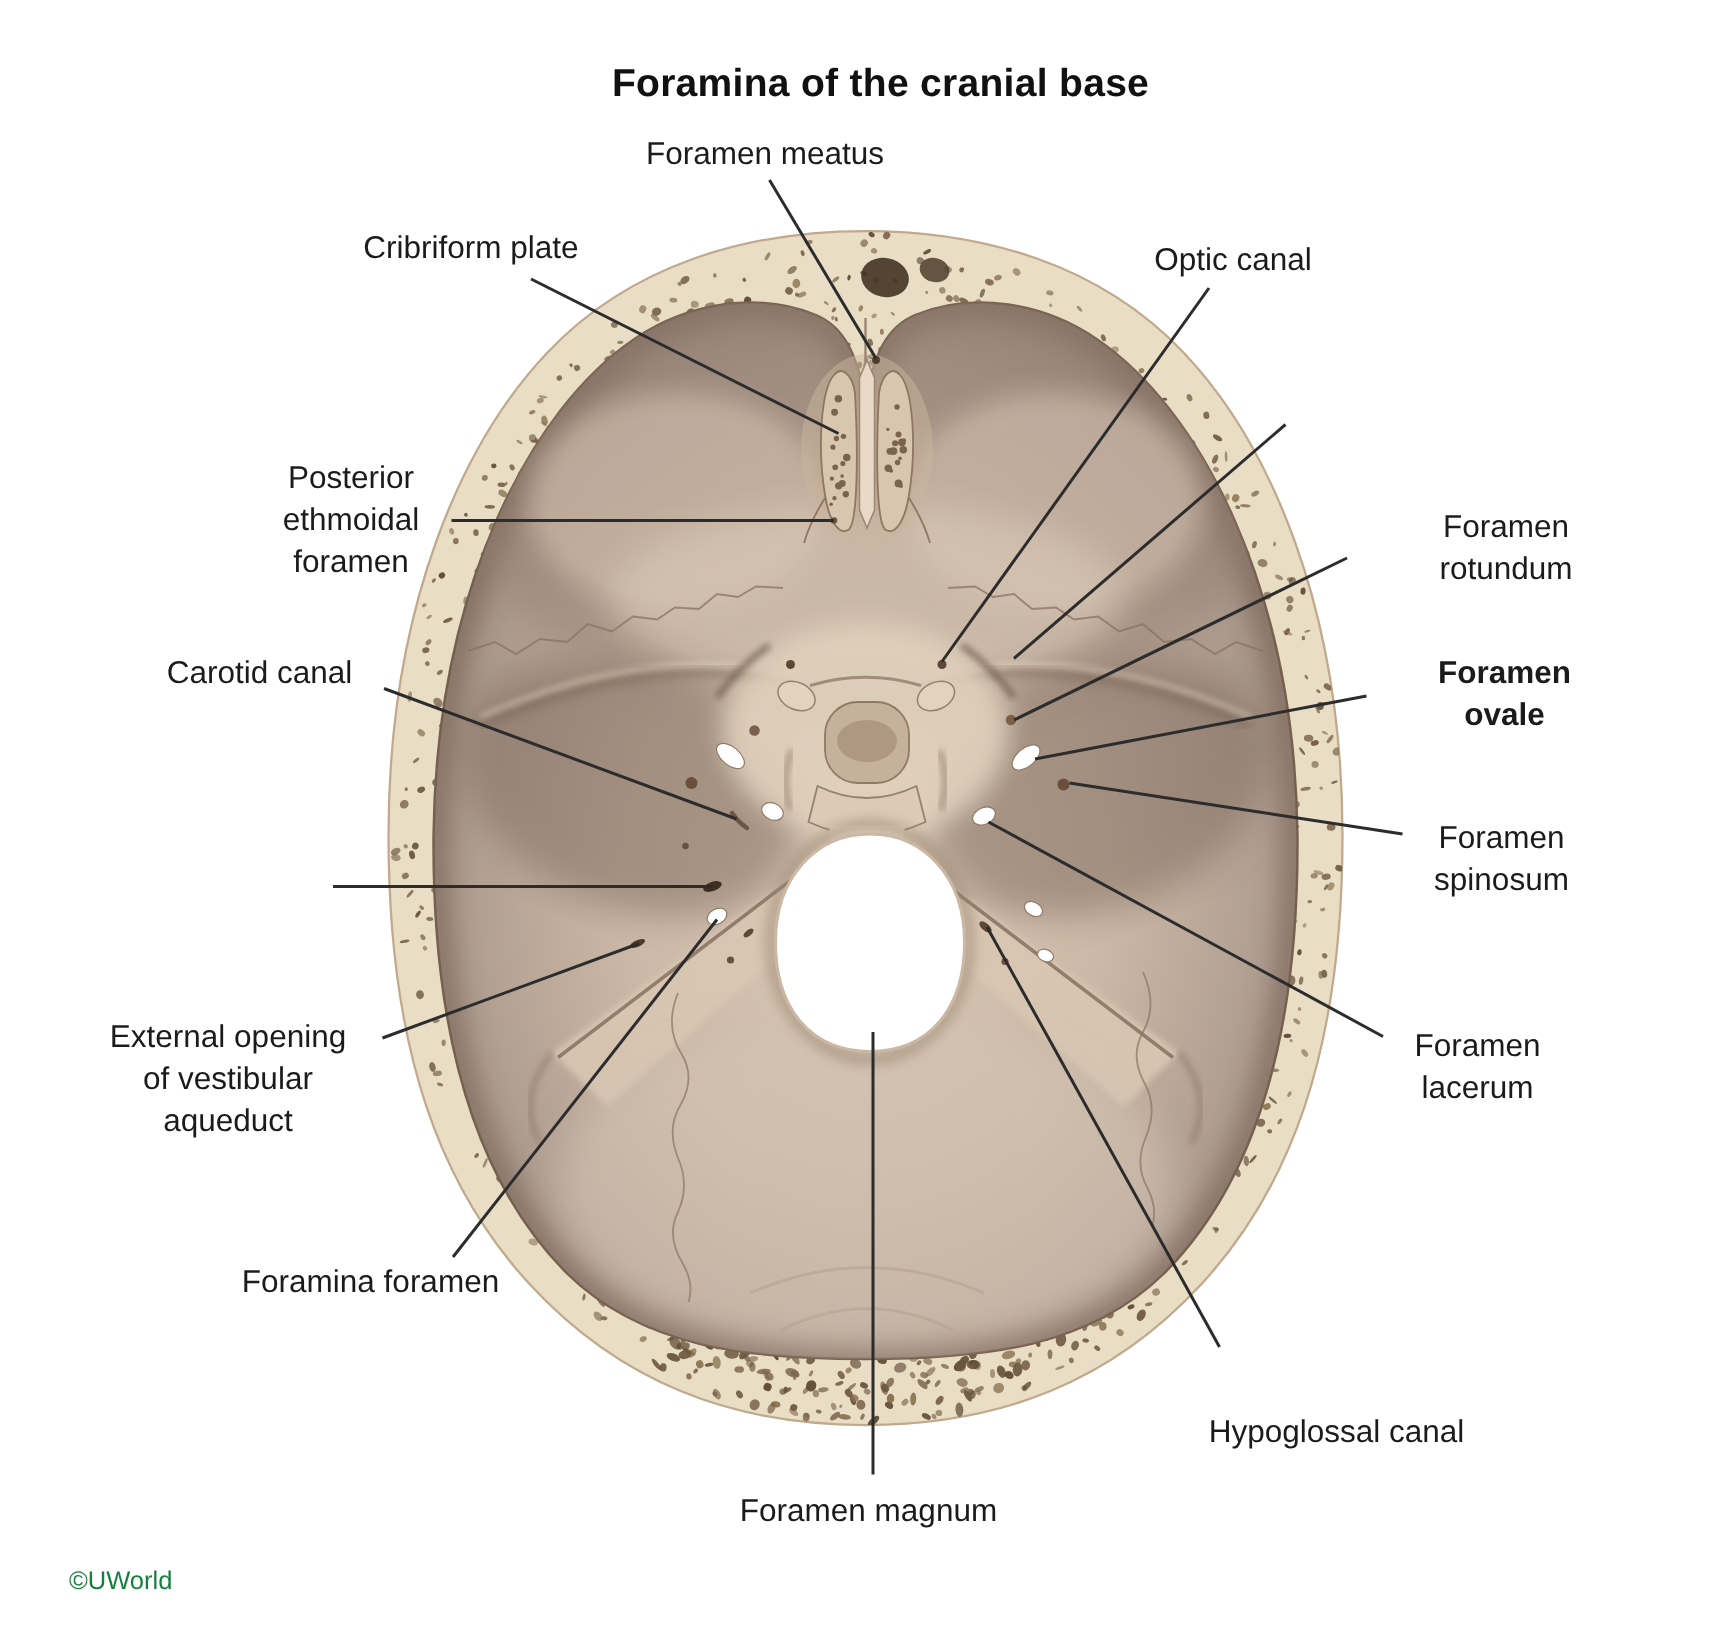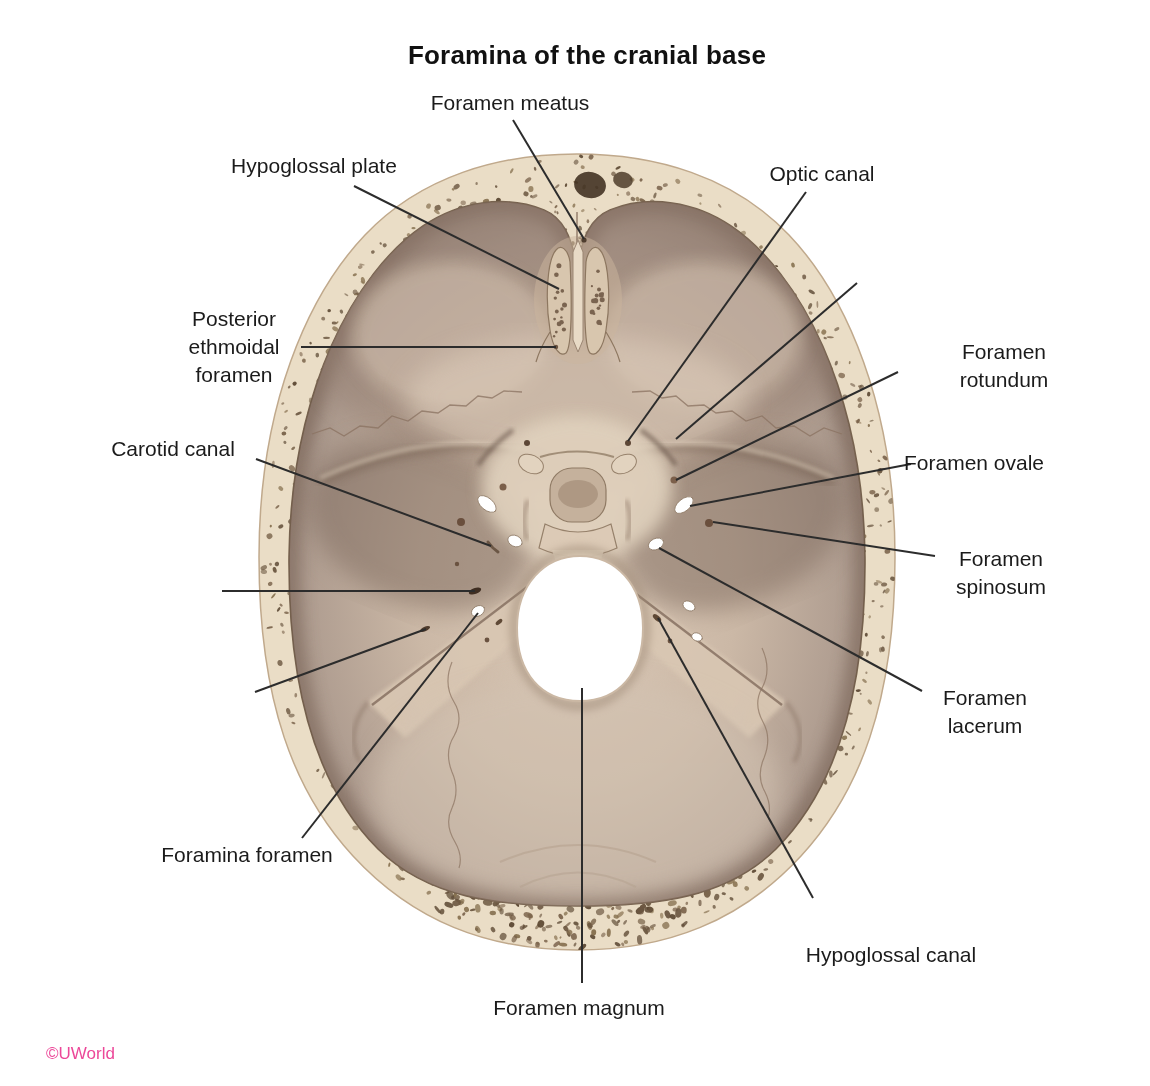--- a/index.html
+++ b/index.html
@@ -4,21 +4,21 @@
 <style>
   html,body{margin:0;padding:0;background:#ffffff;}
   body{width:1150px;height:1086px;position:relative;overflow:hidden;
        font-family:"Liberation Sans","DejaVu Sans",sans-serif;}
   #stage{position:absolute;left:0;top:0;width:1150px;height:866px;}
   svg{position:absolute;left:0;top:0;}
   .title{position:absolute;left:12px;top:40px;width:1150px;text-align:center;
          font-size:26px;font-weight:bold;color:#111;letter-spacing:.2px;}
   .label{position:absolute;font-size:21px;line-height:28px;color:#1b1b1b;
          text-align:center;white-space:pre-line;transform:translate(-50%,-50%);}
-  .copyright{position:absolute;left:46px;top:1044px;font-size:17px;color:#ec4899;}
+  .copyright{position:absolute;left:46px;top:1044px;font-size:17px;color:#15803d;}
 </style>
 </head>
 <body>
 
 <div id="stage">
 
 <svg width="1150" height="1086" viewBox="0 0 1150 1086">
   <defs>
     <radialGradient id="cavityGrad" cx="0.5" cy="0.55" r="0.62">
       <stop offset="0" stop-color="#dccbb9"></stop>
@@ -717,30 +717,33 @@
         <line x1="922" y1="691" x2="659" y2="548"></line>
         <line x1="302" y1="838" x2="478" y2="613"></line>
         <line x1="813" y1="898" x2="658" y2="618"></line>
         <line x1="582" y1="688" x2="582" y2="983"></line>
       </g>
 </svg>
 
 <div class="title">Foramina of the cranial base</div>
 
 <div class="label" style="left: 510px; top: 103px;">Foramen meatus</div>
-<div class="label" style="left: 314px; top: 166px;">Hypoglossal plate</div>
+<div class="label" style="left: 314px; top: 166px;">Cribriform plate</div>
 <div class="label" style="left: 822px; top: 174px;">Optic canal</div>
 <div class="label" style="left: 234px; top: 347px;">Posterior
 ethmoidal
 foramen</div>
 <div class="label" style="left: 1004px; top: 366px;">Foramen rotundum</div>
 <div class="label" style="left: 173px; top: 449px;">Carotid canal</div>
-<div class="label" style="left: 974px; top: 463px;">Foramen ovale</div>
+<div class="label" style="left: 1003px; top: 463px; font-weight: bold;">Foramen ovale</div>
 <div class="label" style="left: 1001px; top: 573px;">Foramen
 spinosum</div>
+<div class="label" style="left: 152px; top: 720px;">External opening
+of vestibular
+aqueduct</div>
 <div class="label" style="left: 985px; top: 712px;">Foramen
 lacerum</div>
 <div class="label" style="left: 247px; top: 855px;">Foramina foramen</div>
 <div class="label" style="left: 891px; top: 915px; margin-top: 40px;">Hypoglossal canal</div>
 <div class="label" style="left: 579px; top: 1008px;">Foramen magnum</div>
 
 <div class="copyright">©UWorld</div>
 
 </div>
 

